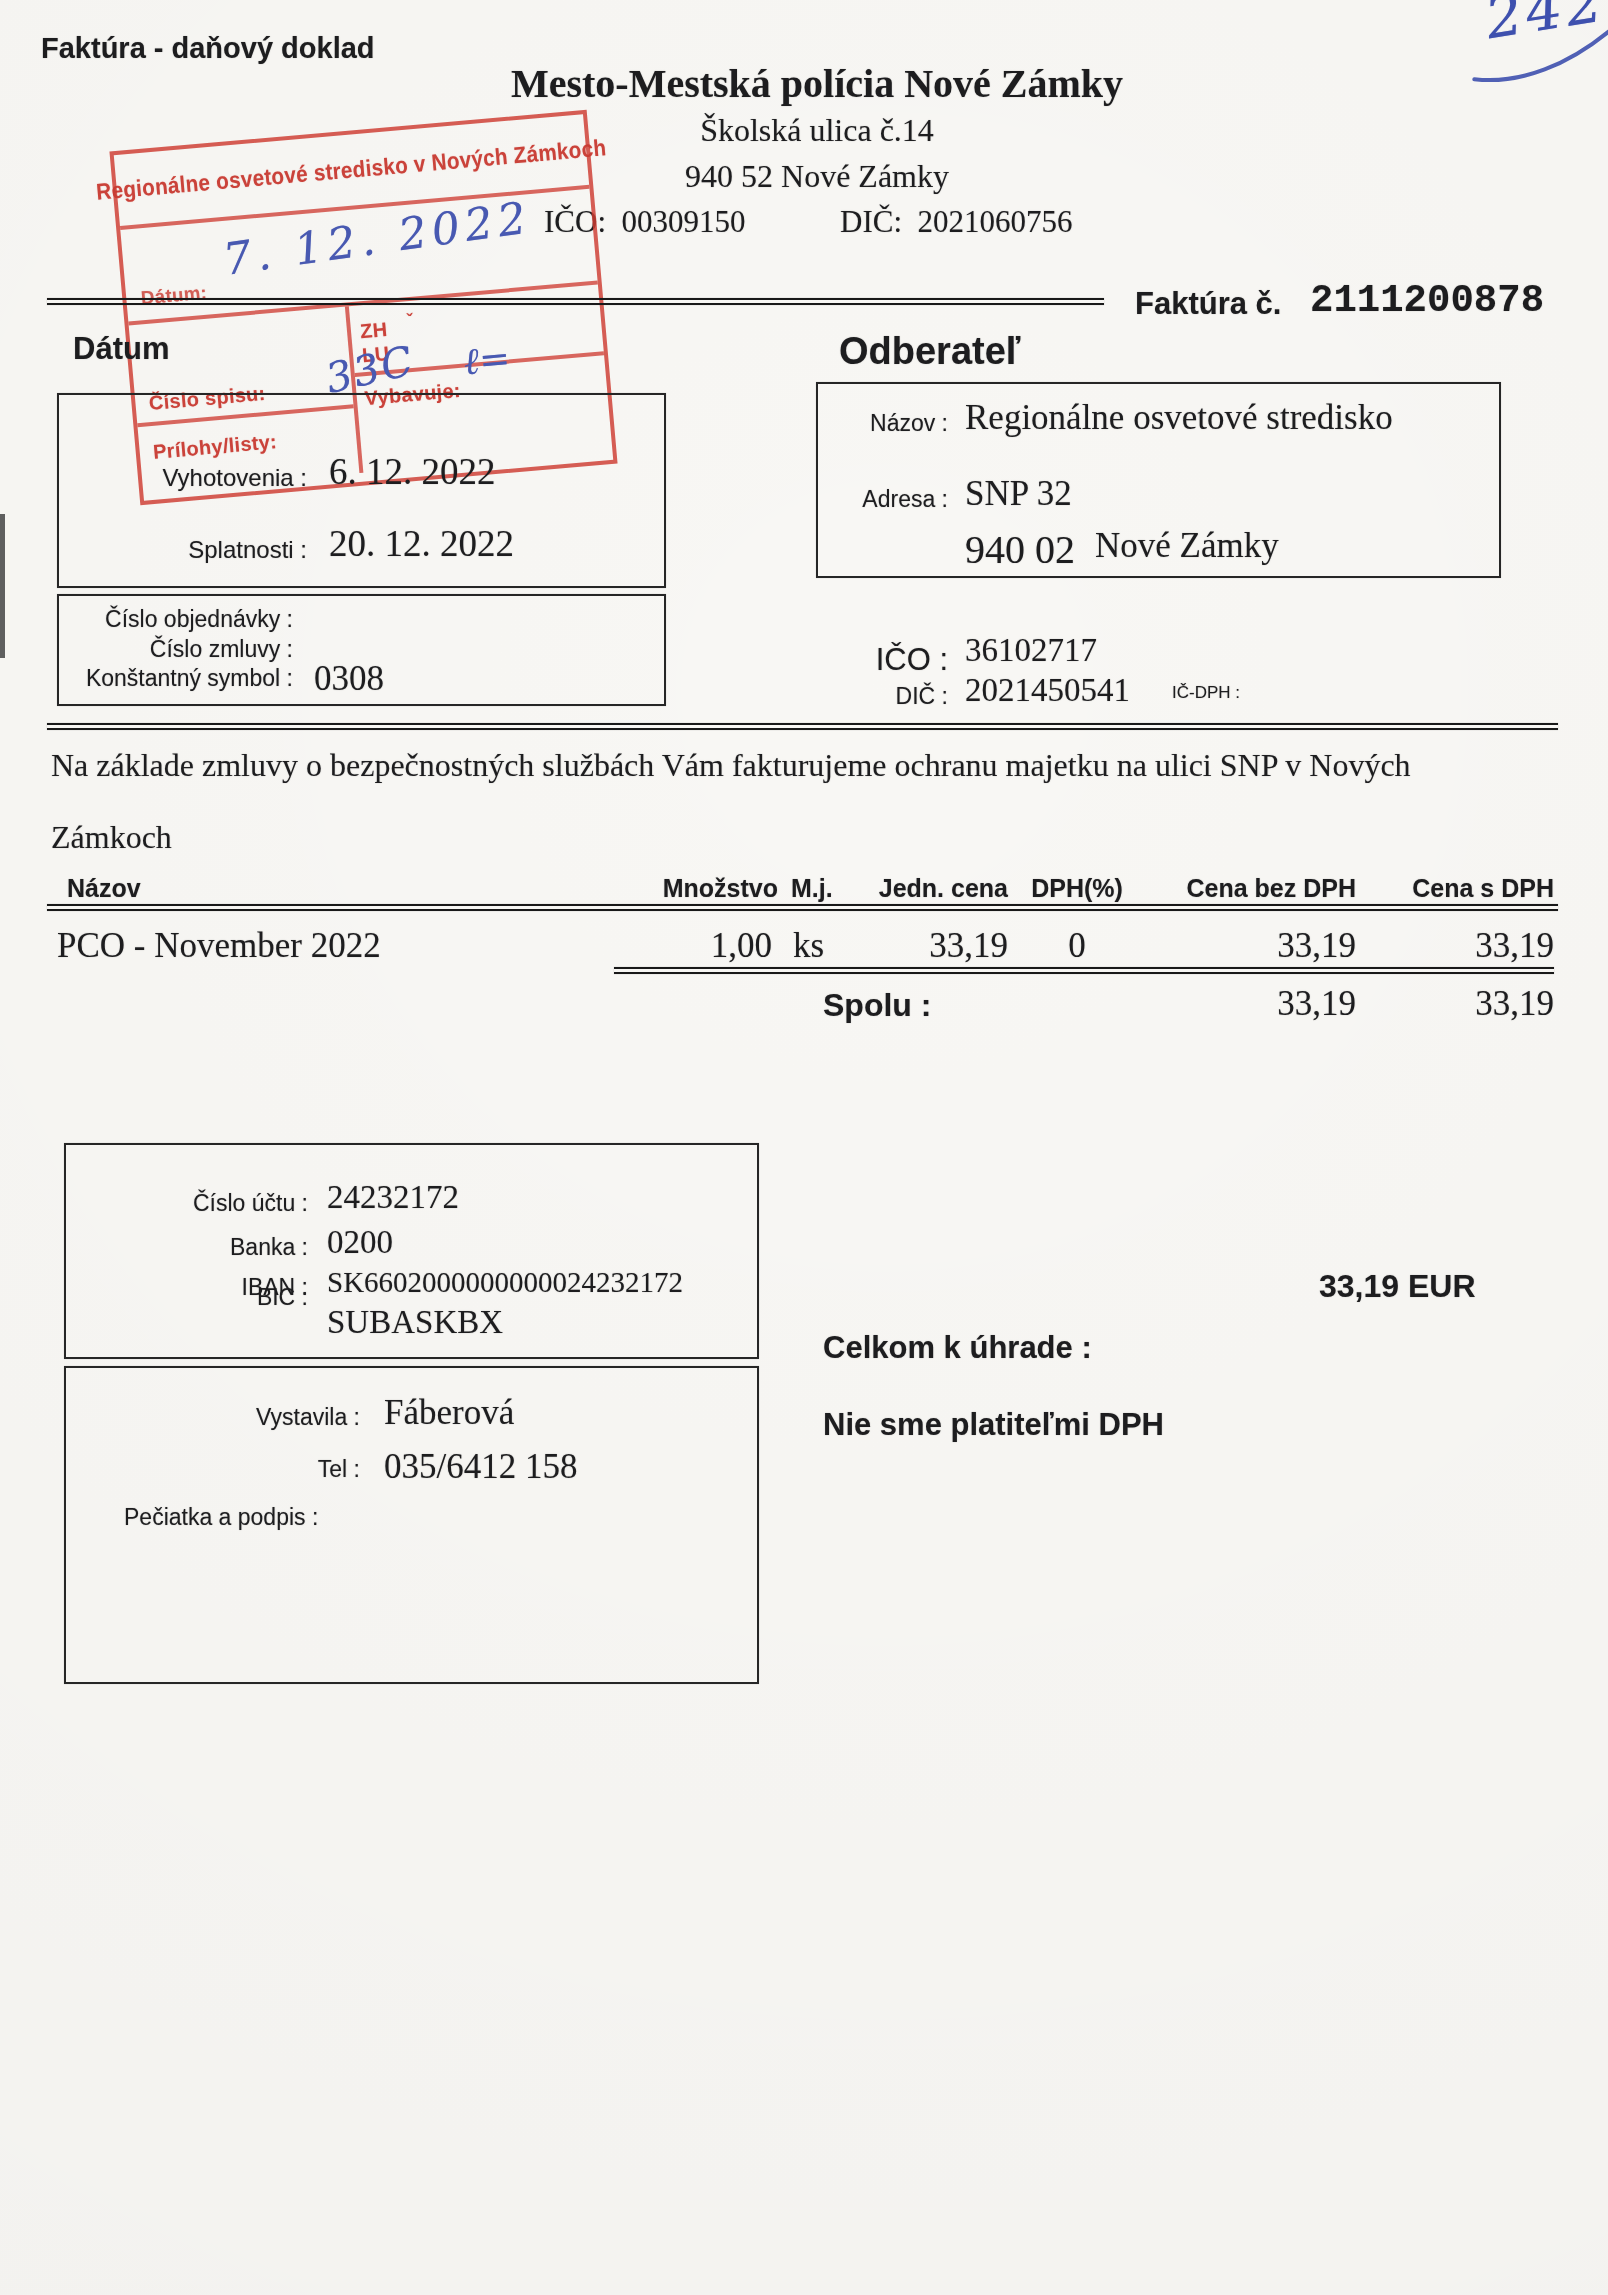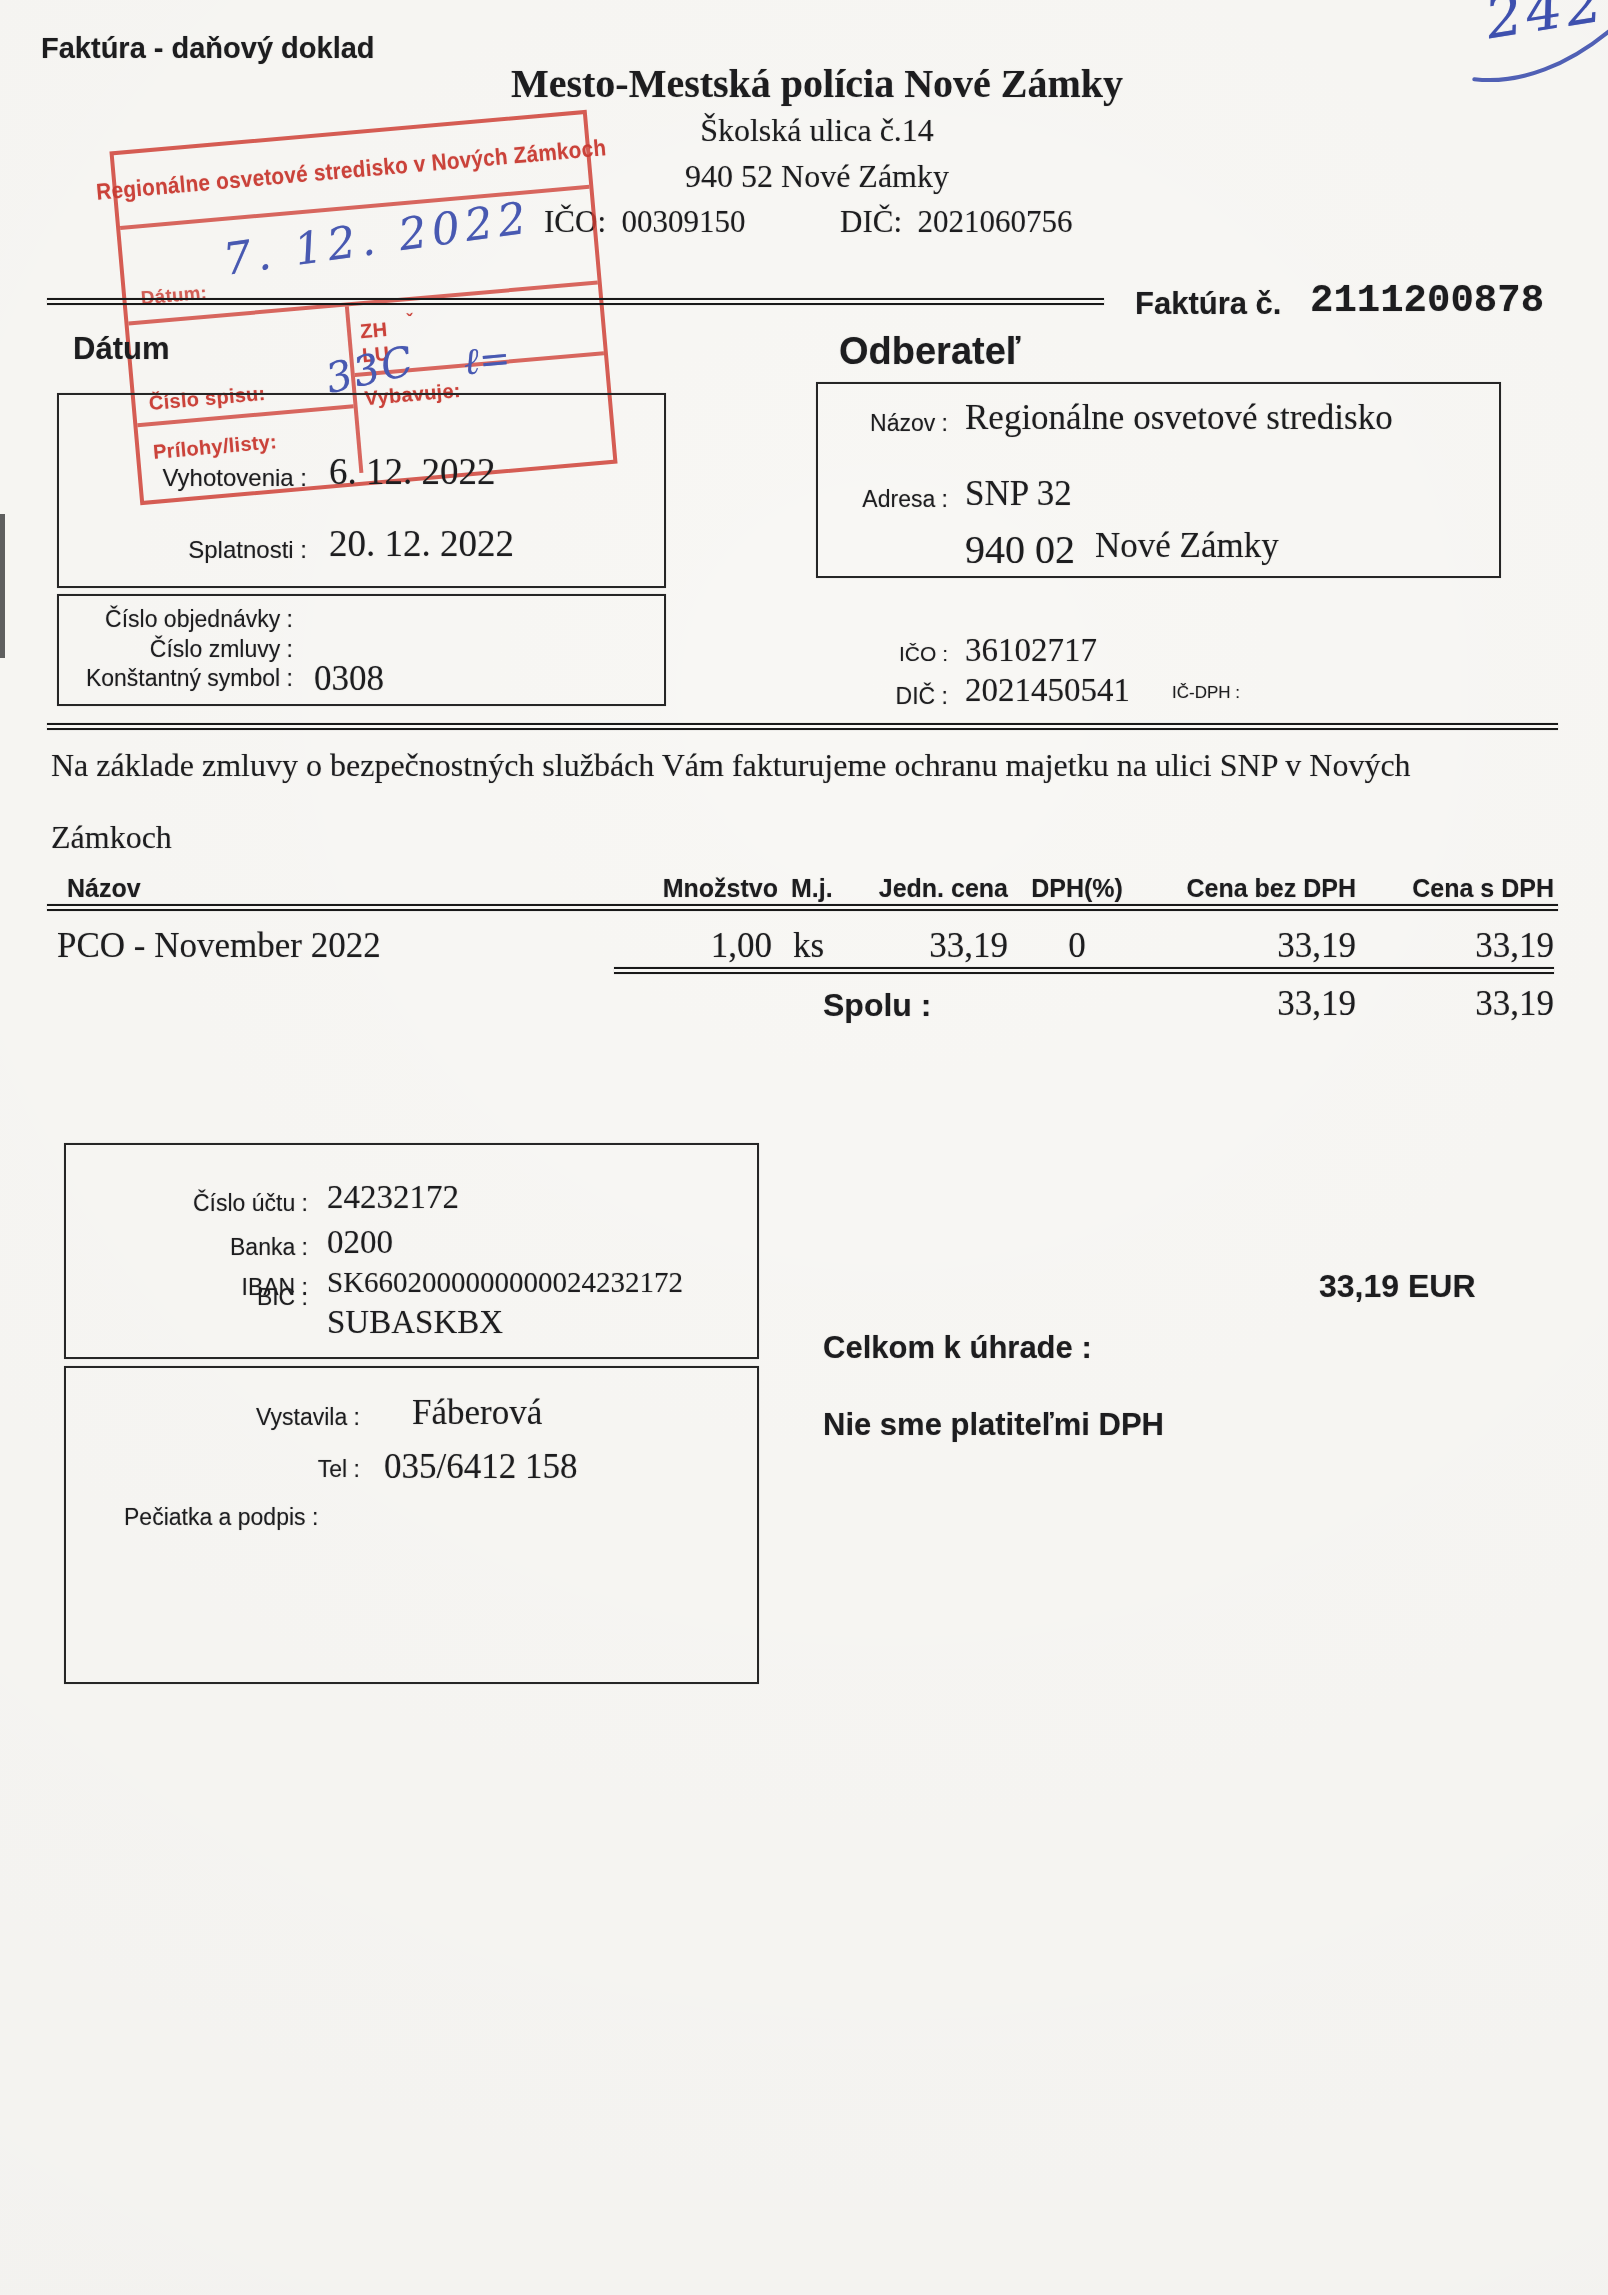--- a/index.html
+++ b/index.html
@@ -129,21 +129,21 @@
   <div class="abs sans blur rt nw" style="left:63px; top:665px; width:230px; font-size:23px;">Konštantný symbol :</div>
   <div class="abs serif blur nw" style="left:314px; top:659px; font-size:35px;">0308</div>
 
   <div class="abs box" style="left:816px; top:382px; width:681px; height:192px;"></div>
   <div class="abs sans blur rt nw" style="left:828px; top:410px; width:120px; font-size:23px;">Názov :</div>
   <div class="abs serif blur nw" style="left:965px; top:398px; font-size:35px;">Regionálne osvetové stredisko</div>
   <div class="abs sans blur rt nw" style="left:828px; top:486px; width:120px; font-size:23px;">Adresa :</div>
   <div class="abs serif blur nw" style="left:965px; top:474px; font-size:35px;">SNP 32</div>
   <div class="abs serif blur nw" style="left:965px; top:526px; font-size:40px;">940 02</div>
   <div class="abs serif blur nw" style="left:1095px; top:526px; font-size:35px;">Nové Zámky</div>
-  <div class="abs sans blur rt nw" style="left:828px; top:642px; width:120px; font-size:21px;">IČO :</div>
+  <div class="abs sans blur rt nw" style="left:828px; top:642px; width:120px; font-size:31px;">IČO :</div>
   <div class="abs serif blur nw" style="left:965px; top:632px; font-size:33px;">36102717</div>
   <div class="abs sans blur rt nw" style="left:828px; top:683px; width:120px; font-size:23px;">DIČ :</div>
   <div class="abs serif blur nw" style="left:965px; top:672px; font-size:33px;">2021450541</div>
   <div class="abs sans blur nw" style="left:1172px; top:683px; font-size:17px;">IČ-DPH :</div>
 
   <div class="abs dbl" style="left:47px; top:723px; width:1511px;"></div>
   <div class="abs serif blur nw" style="left:51px; top:747px; font-size:32px;">Na základe zmluvy o bezpečnostných službách Vám  fakturujeme ochranu majetku na ulici SNP v Nových</div>
   <div class="abs serif blur nw" style="left:51px; top:819px; font-size:32px;">Zámkoch</div>
 
   <div class="abs sans b blur nw" style="left:67px; top:874px; font-size:25px;">Názov</div>
@@ -181,19 +181,19 @@
   <div class="abs serif blur nw" style="left:327px; top:1266px; font-size:29px;">SK6602000000000024232172</div>
   <div class="abs sans blur rt nw" style="left:94px; top:1284px; width:214px; font-size:23px;">BIC :</div>
   <div class="abs serif blur nw" style="left:327px; top:1304px; font-size:33px;">SUBASKBX</div>
 
   <div class="abs sans b blur nw" style="left:823px; top:1330px; font-size:31px;">Celkom k úhrade :</div>
   <div class="abs sans b blur nw" style="left:1306px; top:1268px; font-size:32px;margin-left:13px;">33,19 EUR</div>
   <div class="abs sans b blur nw" style="left:823px; top:1407px; font-size:31px;">Nie sme platiteľmi DPH</div>
 
   <div class="abs box" style="left:64px; top:1366px; width:691px; height:314px;"></div>
   <div class="abs sans blur rt nw" style="left:160px; top:1404px; width:200px; font-size:23px;">Vystavila :</div>
-  <div class="abs serif blur nw" style="left:384px; top:1393px; font-size:35px;margin-left:28px;">Fáberová</div>
+  <div class="abs serif blur nw" style="left:384px; top:1393px; font-size:35px;">Fáberová</div>
   <div class="abs sans blur rt nw" style="left:160px; top:1456px; width:200px; font-size:23px;">Tel :</div>
   <div class="abs serif blur nw" style="left:384px; top:1447px; font-size:35px;">035/6412 158</div>
   <div class="abs sans blur nw" style="left:124px; top:1504px; font-size:23px;">Pečiatka a podpis :</div>
 
 </div>
 
 
 </body></html>

